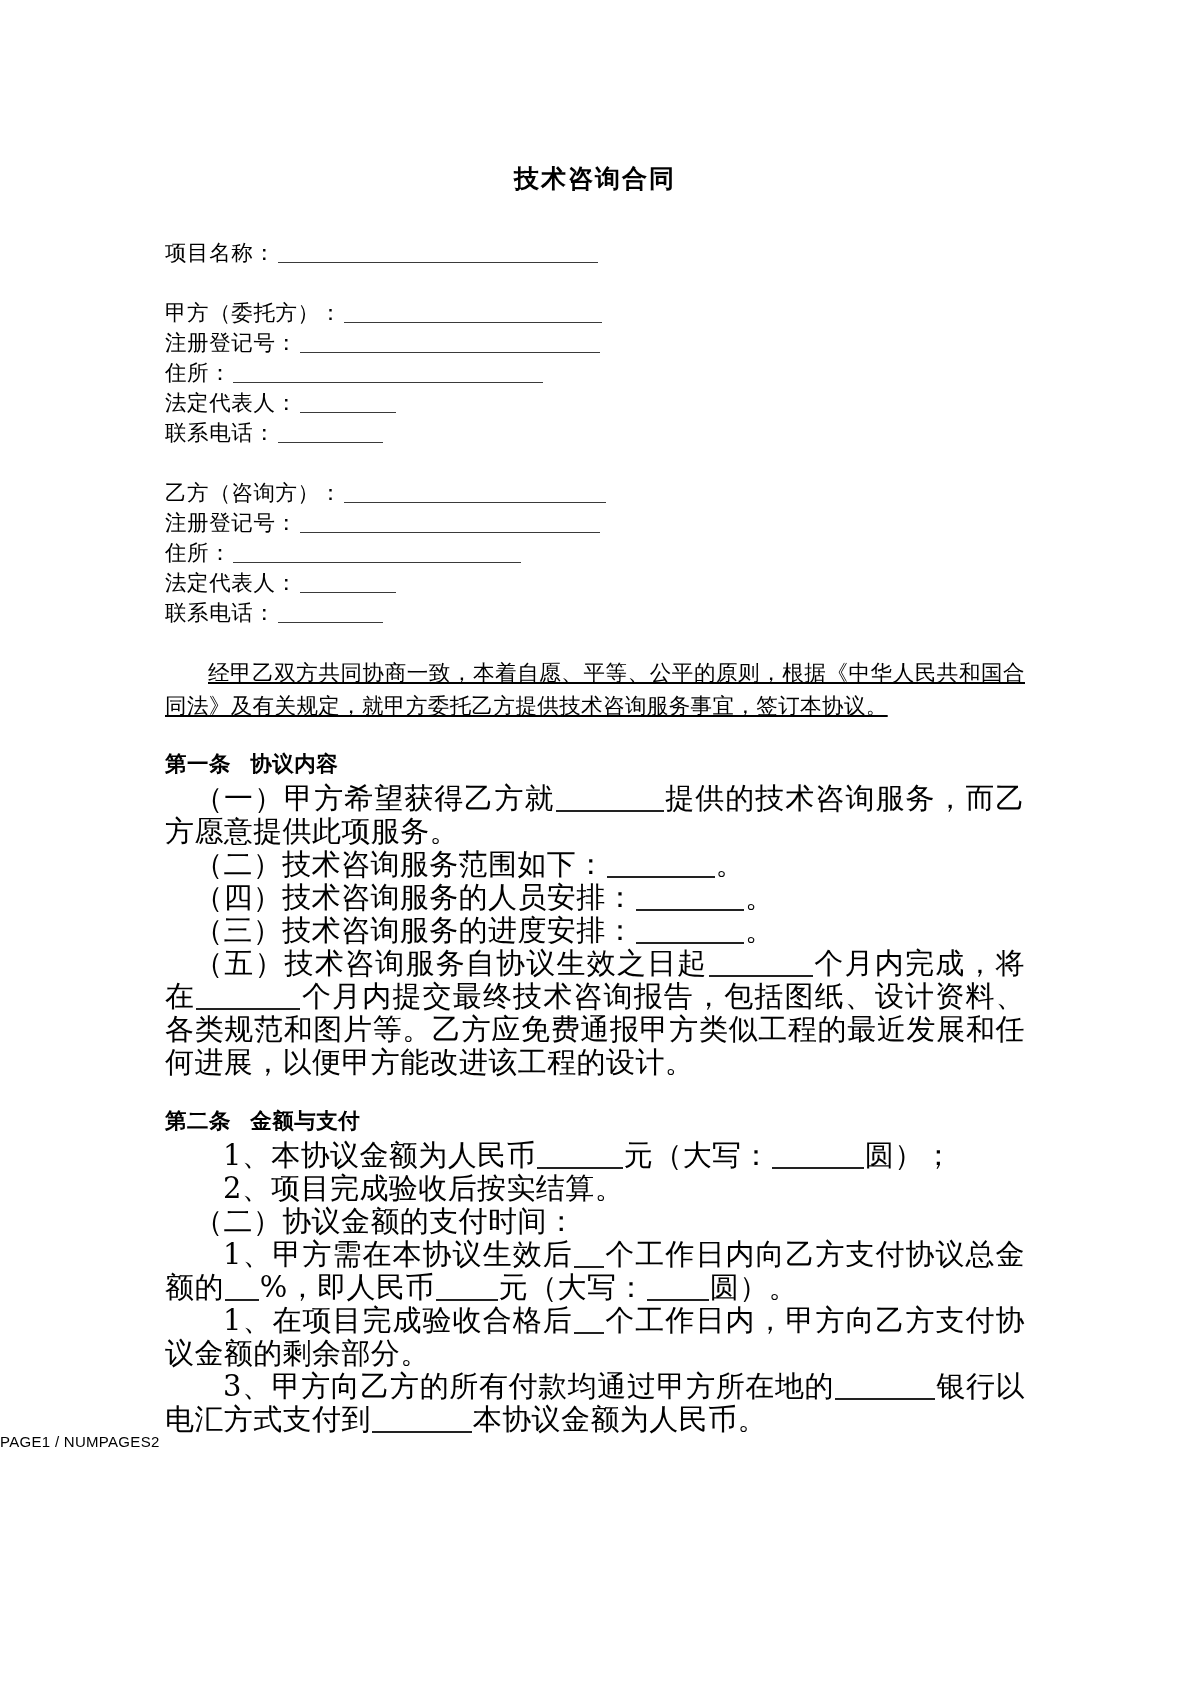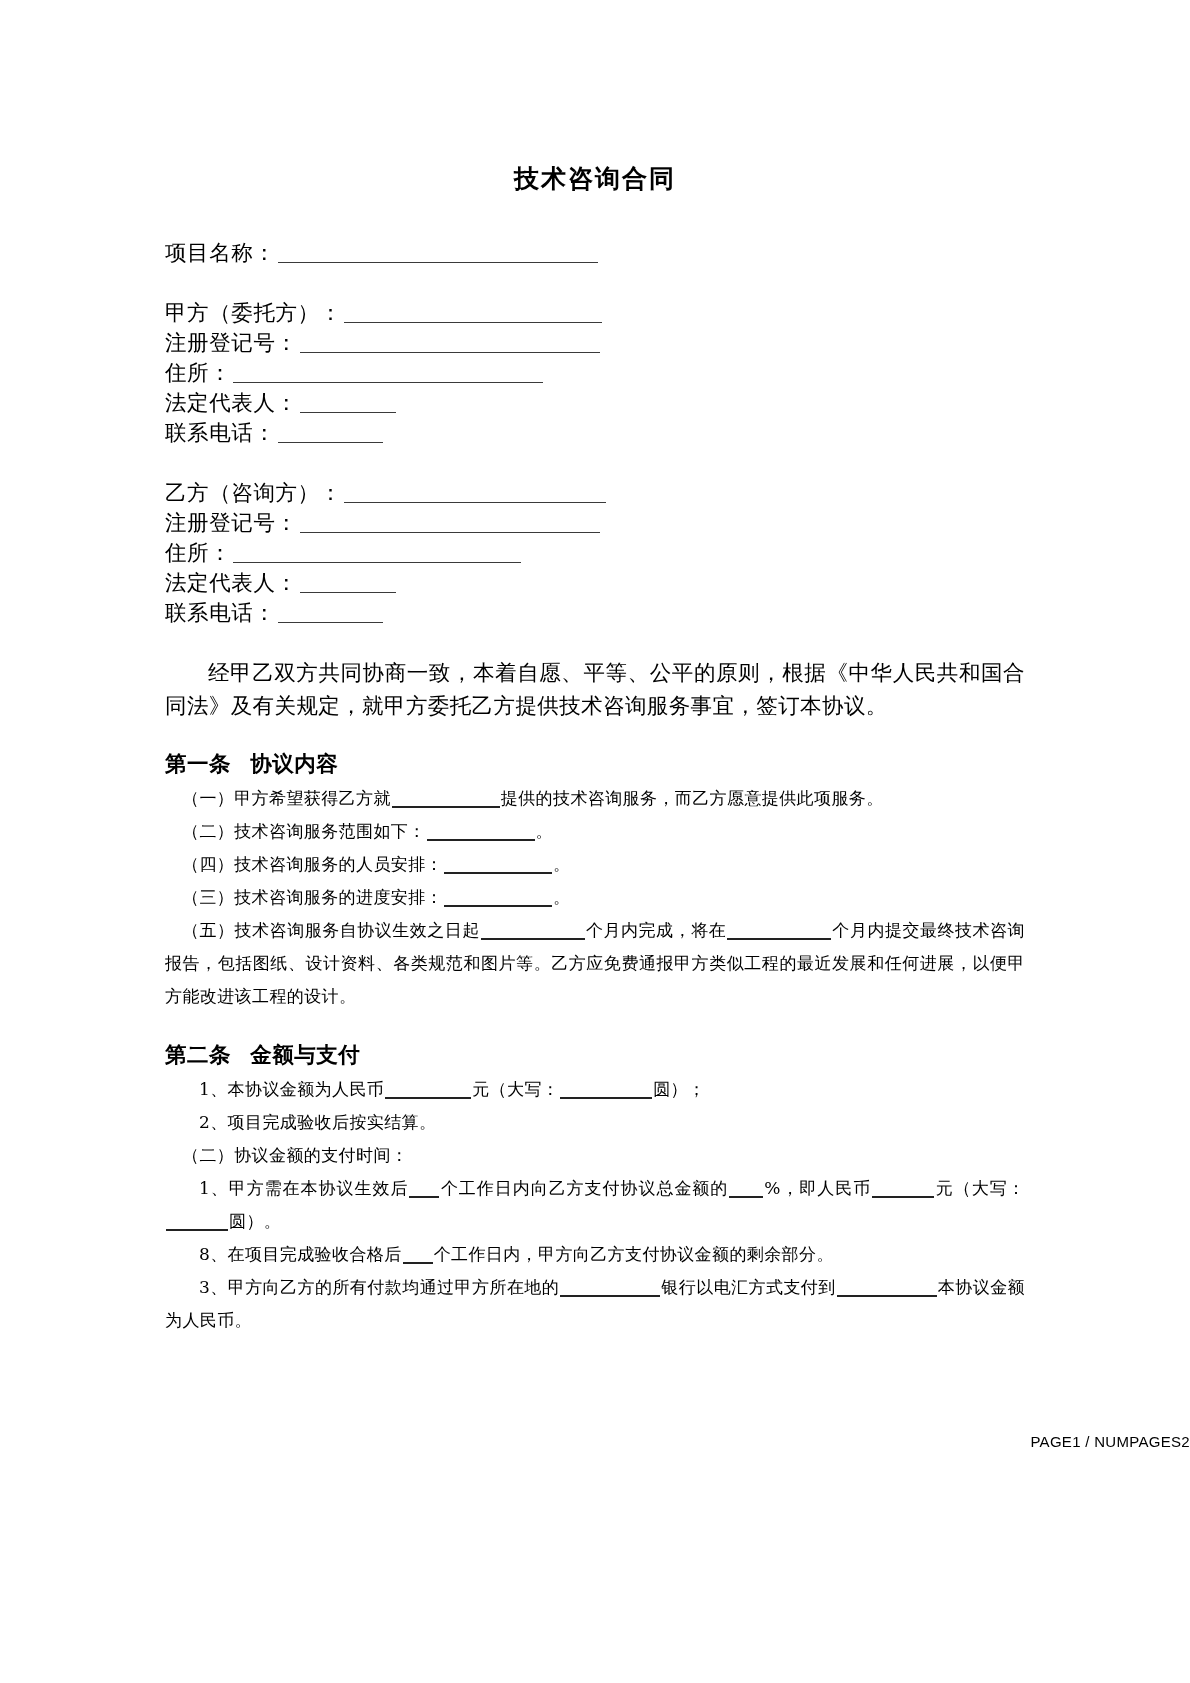--- a/index.html
+++ b/index.html
@@ -61,53 +61,54 @@
     vertical-align: -4px;
     margin: 0 1px;
   }
   p.body-par {
     font-size: 21.5px;
     line-height: 33px;
     margin: 0;
     text-align: justify;
     text-justify: inter-ideograph;
     letter-spacing: 0.4px;
+    text-decoration: underline;
   }
   p.indent2 {
     text-indent: 2em;
   }
   .section-head {
     font-size: 21.5px;
     font-weight: bold;
     margin: 26px 0 2px 0;
     letter-spacing: 0.5px;
     line-height: 32px;
   }
   .section-head .sp {
     display: inline-block;
     width: 0.9em;
   }
   .clause {
-    font-size: 17px;
+    font-size: 29px;
     line-height: 33px;
     margin: 0;
     text-align: justify;
     text-justify: inter-ideograph;
     letter-spacing: 0.4px;
     text-indent: 1em;
   }
   .clause.sub {
     text-indent: 2em;
   }
   .footer {
     position: absolute;
     left: 0;
     right: 0;
     top: 1432px;
-    text-align: right;
+    text-align: left;
     font-family: "Liberation Sans", sans-serif;
     font-size: 15px;
     letter-spacing: 0.3px;
     color: #000;
   }
 </style>
 </head>
 <body>
 
 <div class="page">
@@ -195,21 +196,21 @@
 
     <p class="clause sub">2、项目完成验收后按实结算。</p>
 
     <p class="clause">（二）协议金额的支付时间：</p>
 
     <p class="clause sub">
       <span>1、甲方需在本协议生效后</span><span class="fill-u" style="width:30px;"></span><span>个工作日内向乙方支付协议总金额的</span><span class="fill-u" style="width:34px;"></span><span>%，即人民币</span><span class="fill-u" style="width:62px;"></span><span>元（大写：</span><span class="fill-u" style="width:62px;"></span><span>圆）。</span>
     </p>
 
     <p class="clause sub">
-      <span>8、在项目完成验收合格后</span><span class="fill-u" style="width:30px;"></span><span>个工作日内，甲方向乙方支付协议金额的剩余部分。</span>
+      <span>1、在项目完成验收合格后</span><span class="fill-u" style="width:30px;"></span><span>个工作日内，甲方向乙方支付协议金额的剩余部分。</span>
     </p>
 
     <p class="clause sub">
       <span>3、甲方向乙方的所有付款均通过甲方所在地的</span><span class="fill-u" style="width:100px;"></span><span>银行以电汇方式支付到</span><span class="fill-u" style="width:100px;"></span><span>本协议金额为人民币。</span>
     </p>
 
   </div>
 
   <div class="footer">PAGE1 / NUMPAGES2</div>
 

